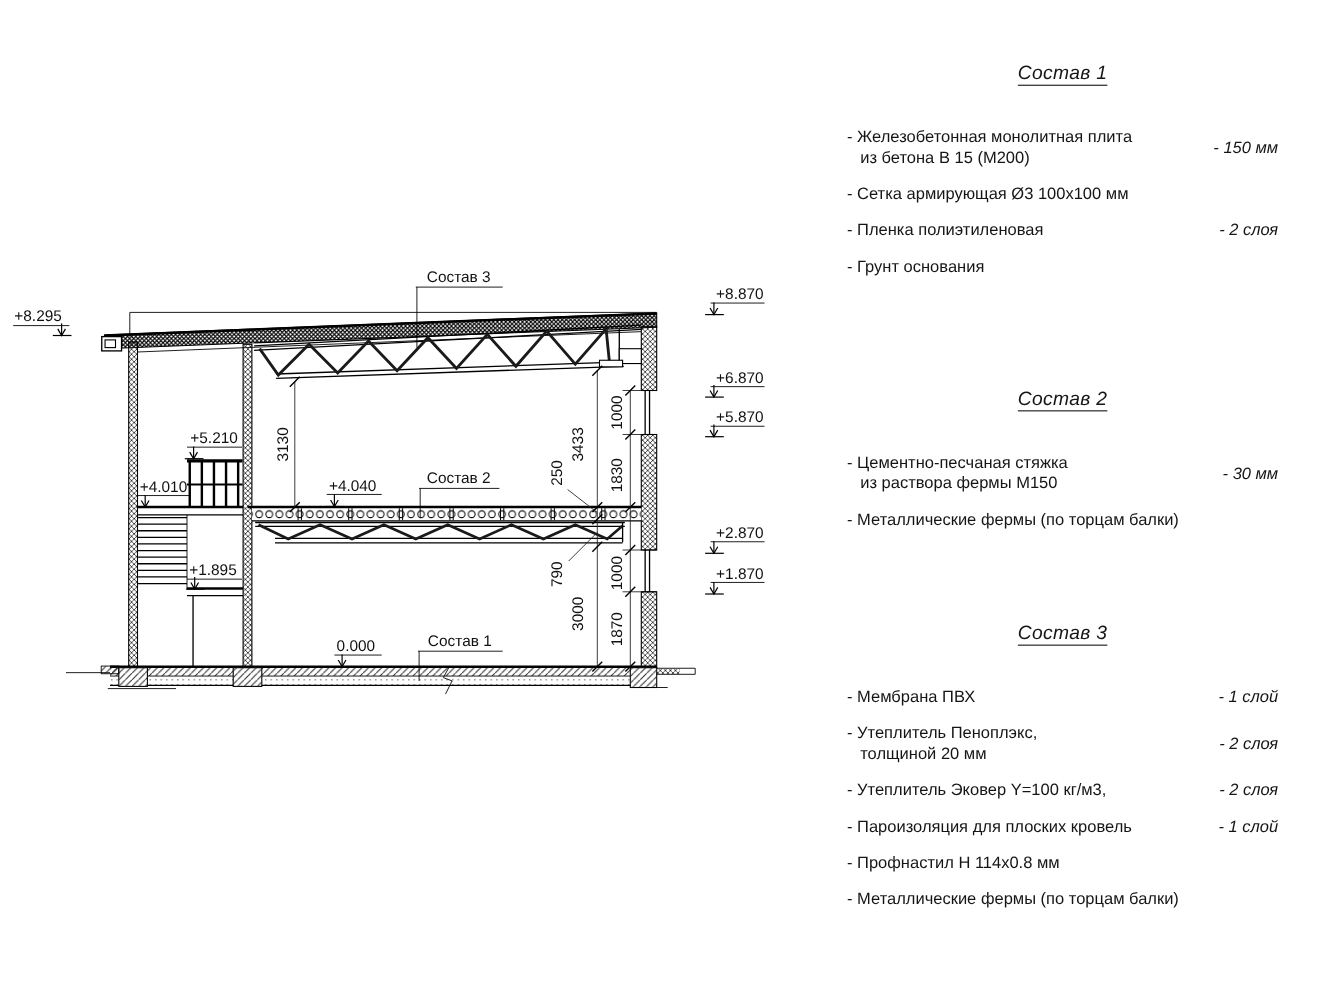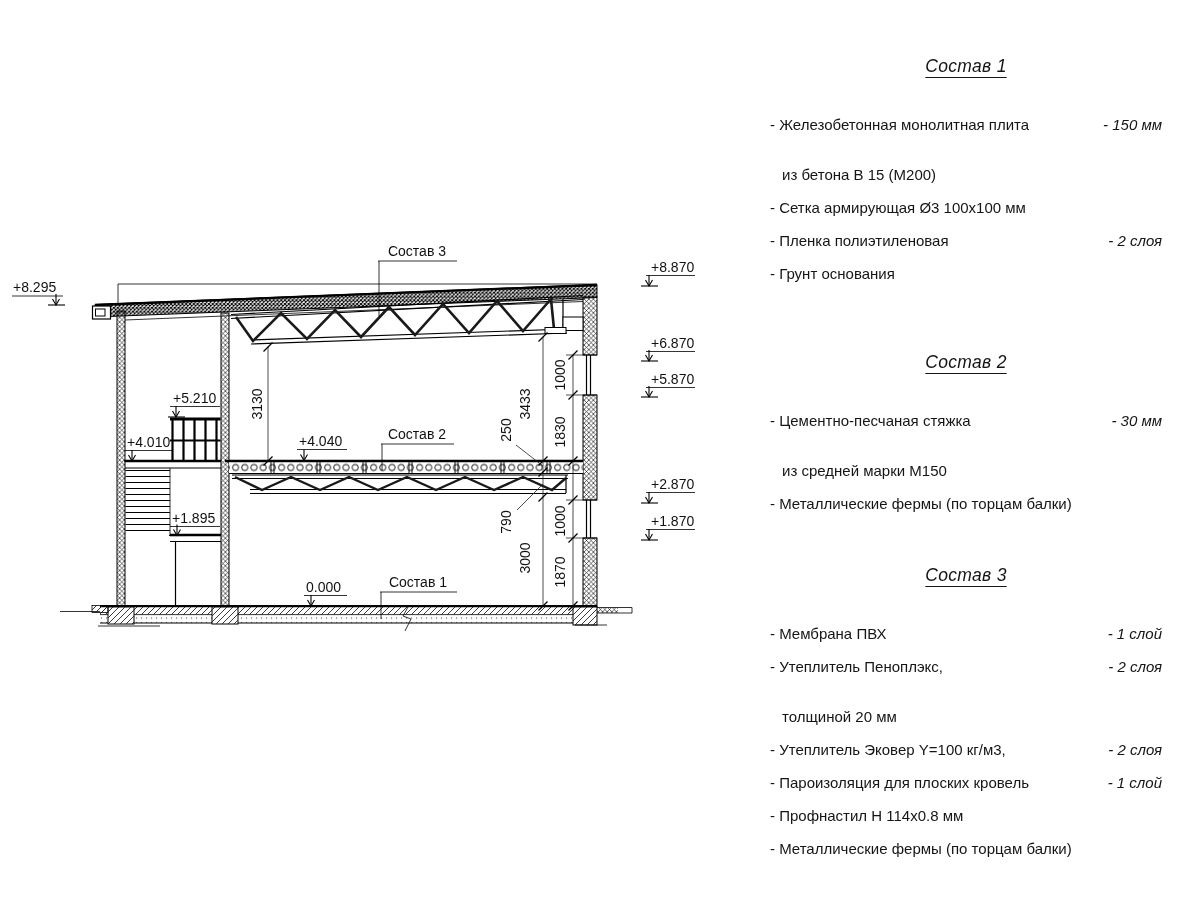--- a/index.html
+++ b/index.html
@@ -11,23 +11,23 @@
   .thn{stroke:#000;stroke-width:0.8;fill:none}
   .med{stroke:#000;stroke-width:1.2;fill:none}
   .bld{stroke:#000;stroke-width:2.3;fill:none}
   .dia{stroke:#1a1a1a;stroke-width:2.6;fill:none}
   .dia2{stroke:#1a1a1a;stroke-width:2.4;fill:none}
   .dim{stroke:#222;stroke-width:0.8;fill:none}
   .wall{fill:url(#xh);stroke:#000;stroke-width:1;}
   .panel{position:absolute;left:770px;width:392px;}
   .panel-title{text-align:center;font-style:italic;font-size:17.5px;letter-spacing:.3px;
                text-decoration:underline;text-underline-offset:5px;margin-bottom:38px;}
-  .item{display:flex;justify-content:space-between;align-items:flex-start;margin-bottom:14px;
+  .item{display:flex;justify-content:space-between;align-items:center;margin-bottom:14px;
         font-size:15px;line-height:19px;}
-  .item .line2{padding-left:12px;margin-top:31px;}
+  .item .line2{padding-left:12px;}
   .item-value{white-space:nowrap;padding-left:8px;font-style:italic;}
 </style>
 </head>
 <body>
 
 <div id="stage">
 
   <svg id="drawing" width="720" height="900" viewBox="0 0 720 900">
     <defs>
       <pattern id="xh" width="4.6" height="4.6" patternUnits="userSpaceOnUse">
@@ -311,21 +311,21 @@
         </div>
       </div>
   </div>
 
   <div class="panel" id="p2" style="top:352px">
     <div class="panel-title">Состав 2</div>
     <div>
         <div class="item">
           <div>
             <div class="line">- Цементно-песчаная стяжка</div>
-            <div class="line line2">из средней марки М150</div>
+            <div class="line line2">из раствора фермы М150</div>
           </div>
           <div class="item-value">- 30 мм</div>
         </div>
         <div class="item">
           <div>
             <div class="line">- Металлические фермы (по торцам балки)</div>
           </div>
           <div class="item-value"></div>
         </div>
       </div>

